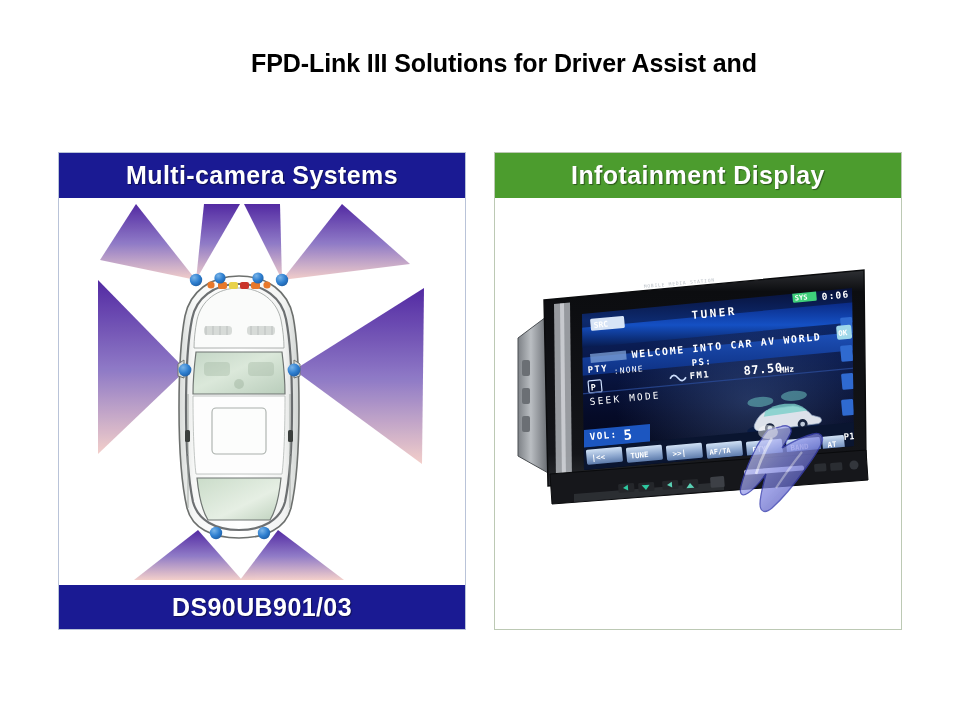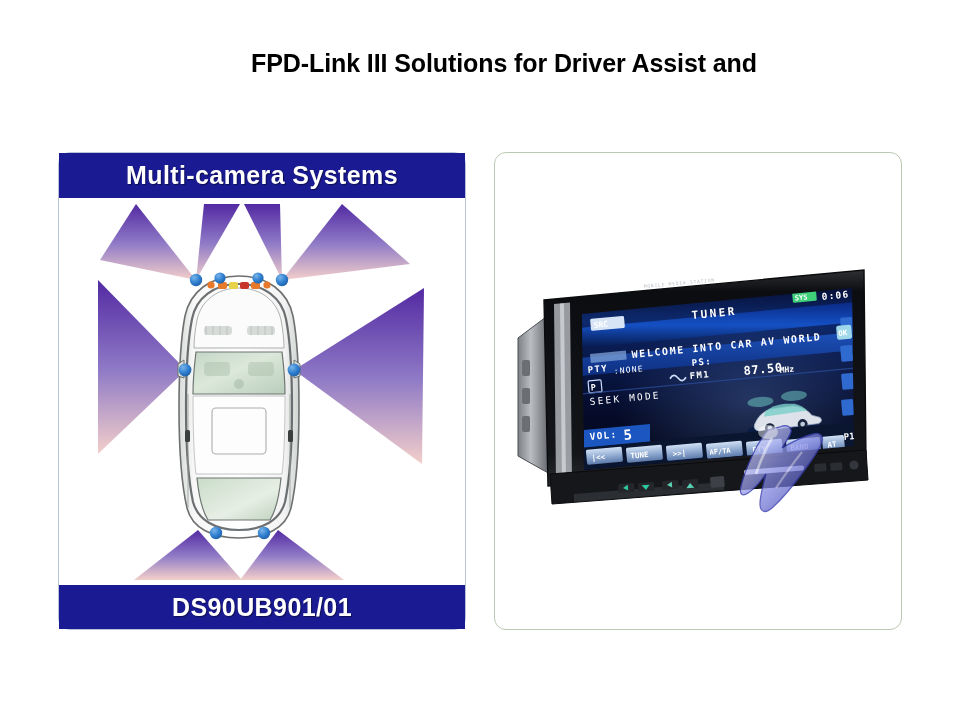--- a/index.html
+++ b/index.html
@@ -35,21 +35,20 @@
   }
 
   
   .panel {
     position: absolute;
     top: 152px;
     width: 408px;
     height: 478px;
     box-sizing: border-box;
     background: #ffffff;
-    border-radius: 12px;
   }
   #panel-multicamera { left: 58px; border: 1px solid #b9c3d8; }
   #panel-infotainment { left: 494px; border: 1px solid #bcc9b4; }
 
   .panel-header {
     position: absolute;
     left: 0; top: 0;
     width: 100%;
     height: 45px;
     display: flex;
@@ -272,26 +271,29 @@
           <circle cx="93" cy="168" r="6.4" fill="url(#dotGrad)"></circle>
           <circle cx="202" cy="168" r="6.4" fill="url(#dotGrad)"></circle>
           <circle cx="124" cy="331" r="6.2" fill="url(#dotGrad)"></circle>
           <circle cx="172" cy="331" r="6.2" fill="url(#dotGrad)"></circle>
         </g>
       </svg>
     </div>
   </div>
 
   <div class="panel-footer">
-    <span>DS90UB901/01</span>
+    <span>DS90UB901/03</span>
   </div>
 </div>
 
 <div class="panel" id="panel-infotainment">
 
+  <div class="panel-header">
+    <span>Infotainment  Display</span>
+  </div>
 
   <div class="panel-body">
     <div id="headunit-figure">
       <svg width="368" height="300" viewBox="0 0 368 300" xmlns="http://www.w3.org/2000/svg">
         <defs>
           <linearGradient id="bezelGrad" x1="0" y1="0" x2="0" y2="1">
             <stop offset="0%" stop-color="#2e3034"></stop>
             <stop offset="10%" stop-color="#0c0d10"></stop>
             <stop offset="85%" stop-color="#141519"></stop>
             <stop offset="100%" stop-color="#2a2c30"></stop>

